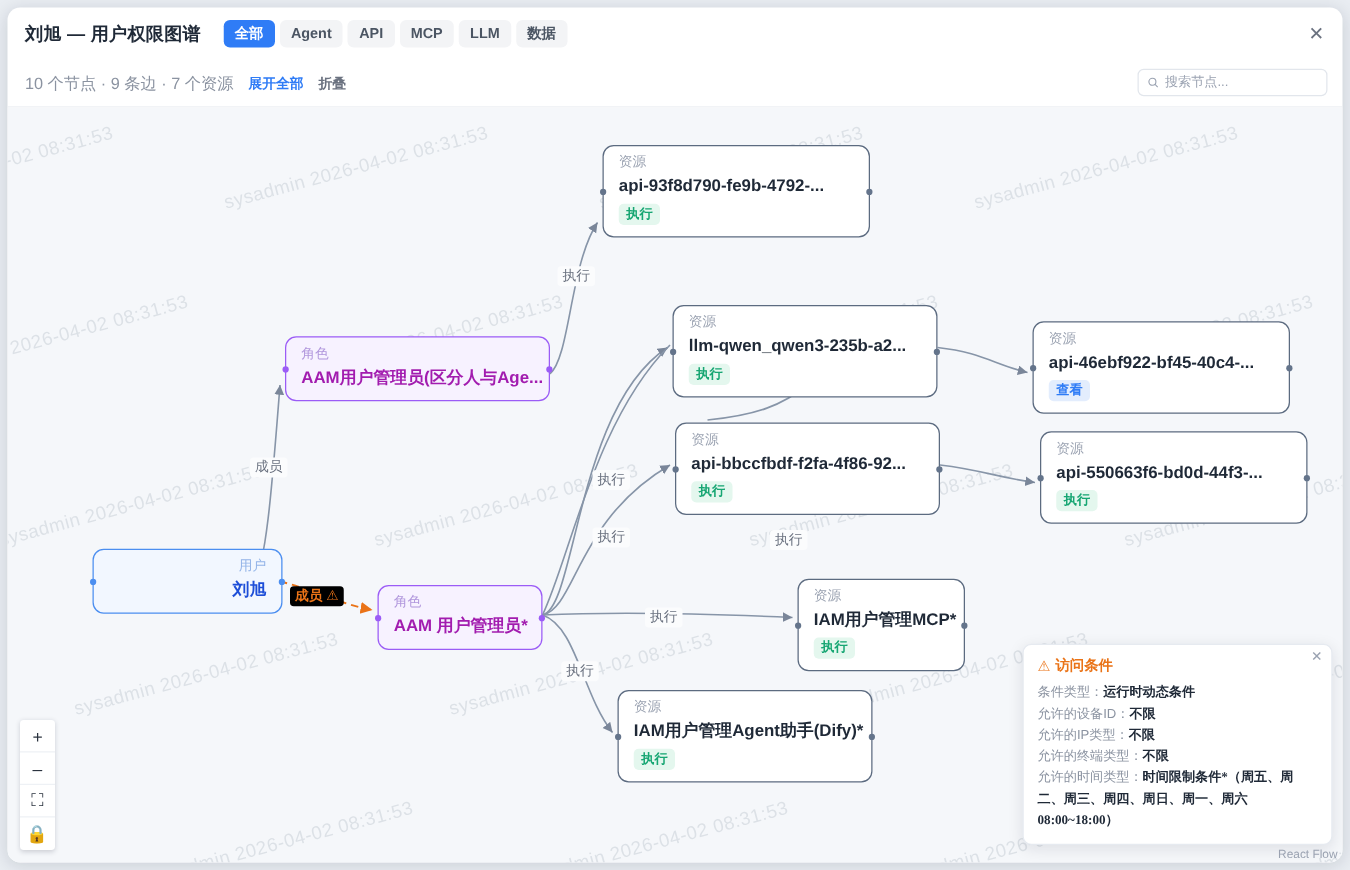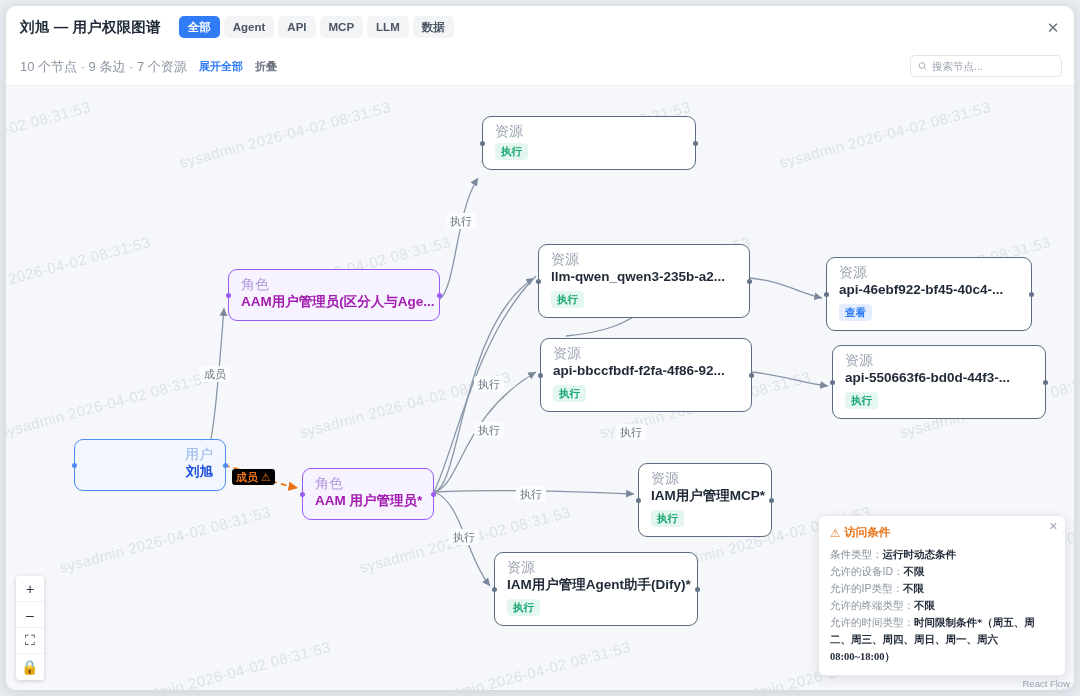--- a/index.html
+++ b/index.html
@@ -76,21 +76,21 @@
     letter-spacing: .4px;
   }
   svg.edges { position: absolute; left: 0; top: 0; width: 100%; height: 100%; }
 
   
   .node {
     position: absolute; border-radius: 9px; background: #fff;
     border: 1.6px solid #5c6b80; padding: 8px 12px 9px;
     display: flex; flex-direction: column; gap: 1px;
   }
-  .node .kind { font-size: 14px; color: #9aa2b1; line-height: 13px; }
+  .node .kind { font-size: 11px; color: #9aa2b1; line-height: 13px; font-family: Liberation Mono, monospace; }
   .node .lbl  { font-size: 13.5px; font-weight: 700; color: #1f2937; line-height: 19px; white-space: nowrap; }
   .badge {
     align-self: flex-start; margin-top: 4px; font-size: 10.5px; font-weight: 700;
     padding: 2px 6px; border-radius: 4px; line-height: 13px;
   }
   .badge.exec { background: #e4f7ee; color: #17a673; }
   .badge.view { background: #e3edfd; color: #2f7cf6; }
 
   .node.user { border-color: #4b8ef0; background: #f2f7ff; }
   .node.user .lbl { color: #1d4ed8; }
@@ -246,20 +246,21 @@
           <div class="port r"></div>
         </div>
         <div class="node role" style="left: 296px; top: 382px; width: 132px;">
           <div class="kind">角色</div>
           <div class="lbl">AAM 用户管理员*</div>
           <div class="port l"></div>
           <div class="port r"></div>
         </div>
         <div class="node res" style="left: 476px; top: 30px; width: 214px;">
           <div class="kind">资源</div>
+          <div class="lbl">api-93f8d790-fe9b-4792-...</div>
           <div class="badge exec">执行</div>
           <div class="port l"></div>
           <div class="port r"></div>
         </div>
         <div class="node res" style="left: 532px; top: 158px; width: 212px;">
           <div class="kind">资源</div>
           <div class="lbl">llm-qwen_qwen3-235b-a2...</div>
           <div class="badge exec">执行</div>
           <div class="port l"></div>
           <div class="port r"></div>

